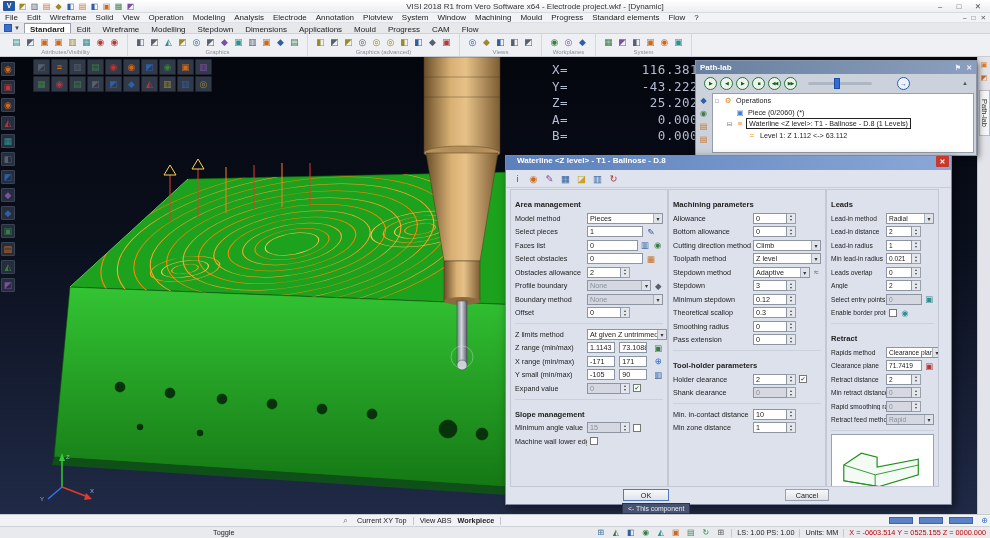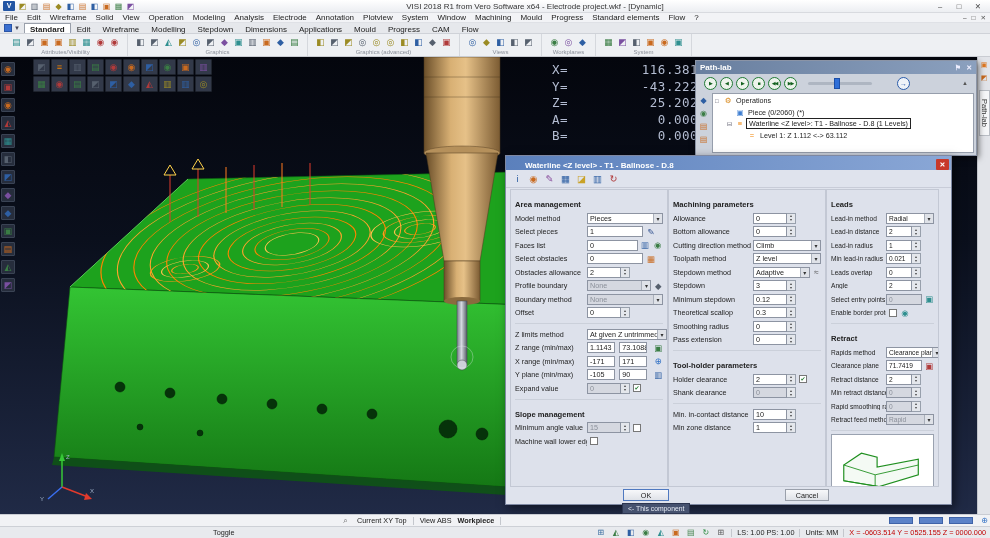--- a/index.html
+++ b/index.html
@@ -68,21 +68,21 @@
 .tlabel{padding:0 2px}
 .trow.selected .tlabel{border:1px solid #222;background:#fff}
 
 
 .sidetabs{position:absolute;right:0;top:57px;width:13px;height:457px;background:#e2e4e9;border-left:1px solid #c3c6cc;z-index:2;display:flex;flex-direction:column;align-items:center;padding-top:3px;gap:3px}
 .sidetabs .micon{width:10px;height:10px;font-size:7px}
 .vtab{writing-mode:vertical-rl;font-size:7.5px;background:#f6f7f9;border:1px solid #b9bdc4;padding:8px 0;margin-top:4px;color:#333}
 
 
 .dialog{position:absolute;left:505px;top:155px;width:447px;height:350px;background:#dfe3ed;border:1px solid #7e88a2;box-shadow:3px 3px 9px rgba(0,0,0,.5);z-index:4}
-.dlg-title{height:14px;background:linear-gradient(90deg,#5b80bc,#8aa7d6);display:flex;align-items:flex-end;color:#fff;font-size:8px;font-weight:bold;padding-left:19px}
+.dlg-title{height:14px;background:linear-gradient(90deg,#5b80bc,#8aa7d6);display:flex;align-items:flex-start;color:#fff;font-size:8px;font-weight:bold;padding-left:11px}
 .dlg-close{margin-left:auto;margin-right:2px;width:13px;height:11px;background:#c8392b;color:#fff;font-size:7px;display:flex;align-items:center;justify-content:center;border-radius:1px}
 .dlg-toolbar{height:18px;display:flex;align-items:center;gap:3px;padding:0 5px;border-bottom:1px solid #c8ccd8}
 .dlg-toolbar .micon{width:13px;height:13px;font-size:9.5px}
 .dlg-body{position:absolute;top:33px;bottom:17px;left:4px;right:4px;display:flex;}
 .dcol{border:1px solid #c3c8d4;background:#dde1eb;padding:2px 4px;overflow:hidden}
 .c1{width:158px}.c2{width:158px}.c3{width:113px}
 .dsection{border-bottom:1px solid #cbd0da;padding:1px 0 3px;margin-bottom:2px}
 .dsection:last-child{border-bottom:none}
 .stitle{font-size:7.6px;font-weight:bold;margin:2px 0}
 .drow{display:flex;align-items:center;height:12.5px;margin:1px 0;font-size:7.2px}
@@ -603,21 +603,21 @@
               <span class="rinput rng">73.1088</span>
               <span class="micon" style="color: rgb(58, 125, 68);">▣</span>
             </div>
             <div class="drow">
               <span class="rlabel">X range (min/max)</span>
               <span class="rinput rng">-171</span>
               <span class="rinput rng">171</span>
               <span class="micon" style="color: rgb(47, 111, 196);">⊕</span>
             </div>
             <div class="drow">
-              <span class="rlabel">Y plane (min/max)</span>
+              <span class="rlabel">Y small (min/max)</span>
               <span class="rinput rng">-105</span>
               <span class="rinput rng">90</span>
               <span class="micon" style="color: rgb(46, 95, 163);">▥</span>
             </div>
             <div class="drow disabled">
               <span class="rlabel">Expand value</span>
               <span class="rspin">
                 <span class="spinbox">0</span>
                 <span class="spinarrows">
                   <span>▲</span>

